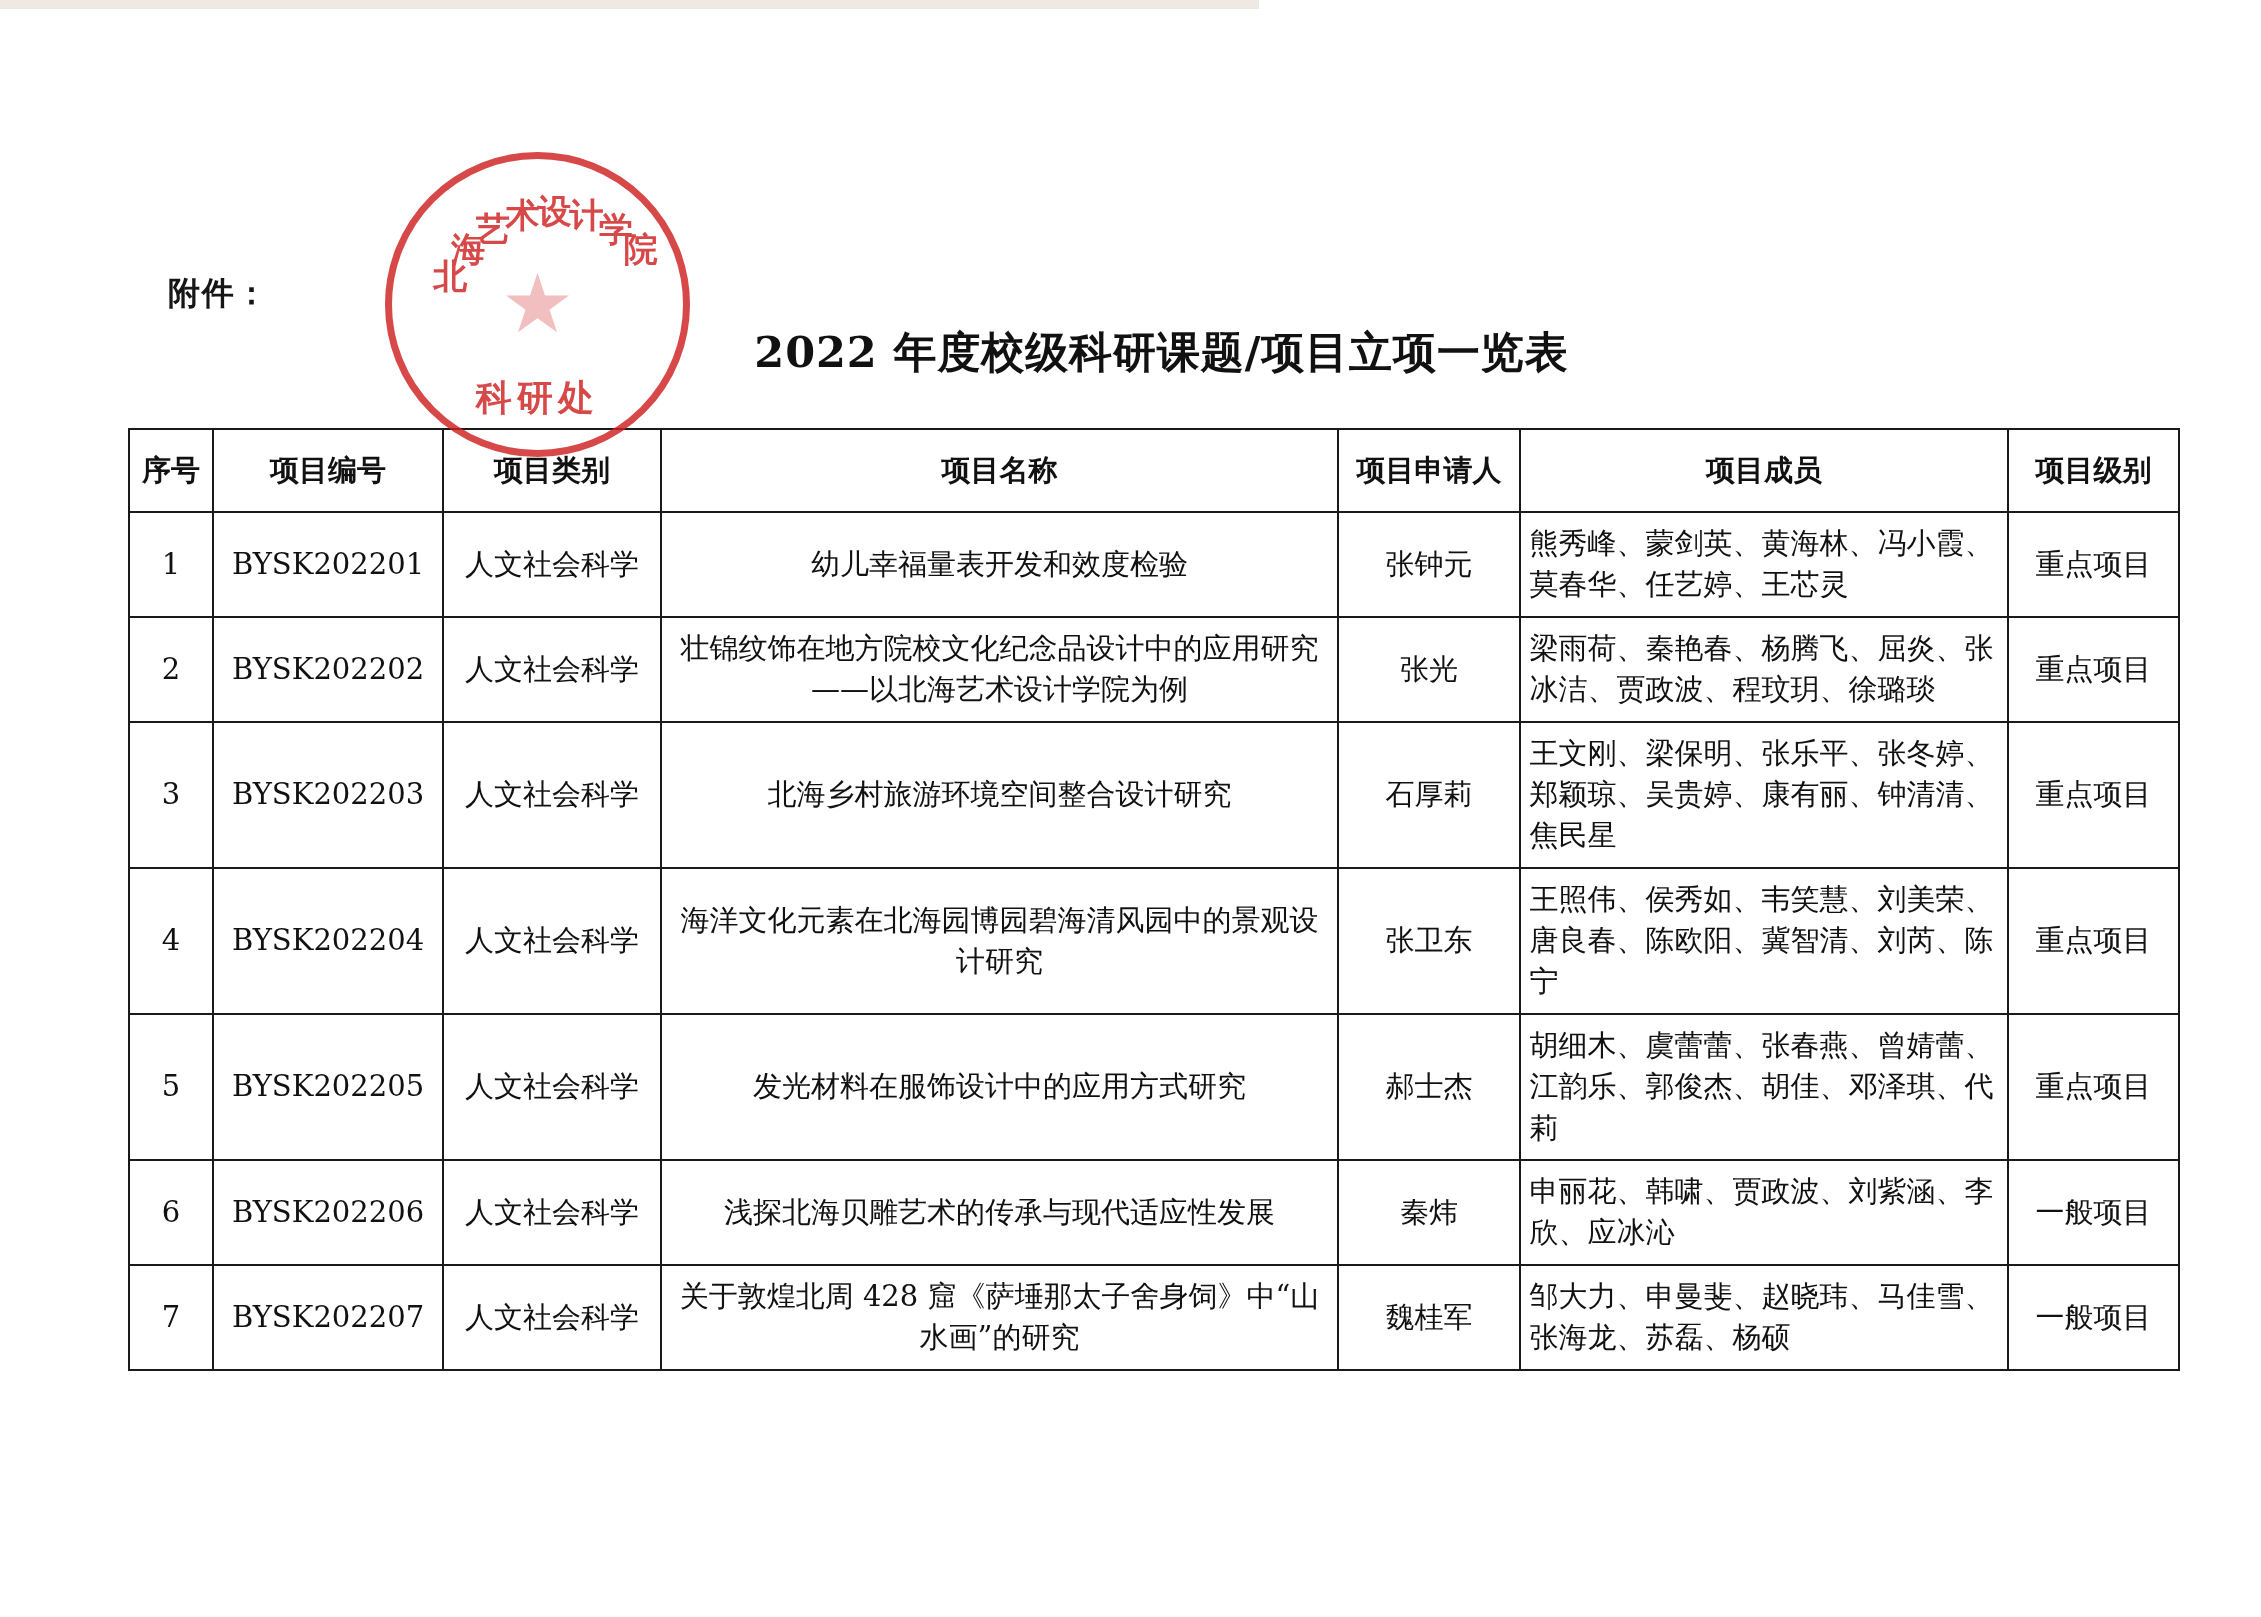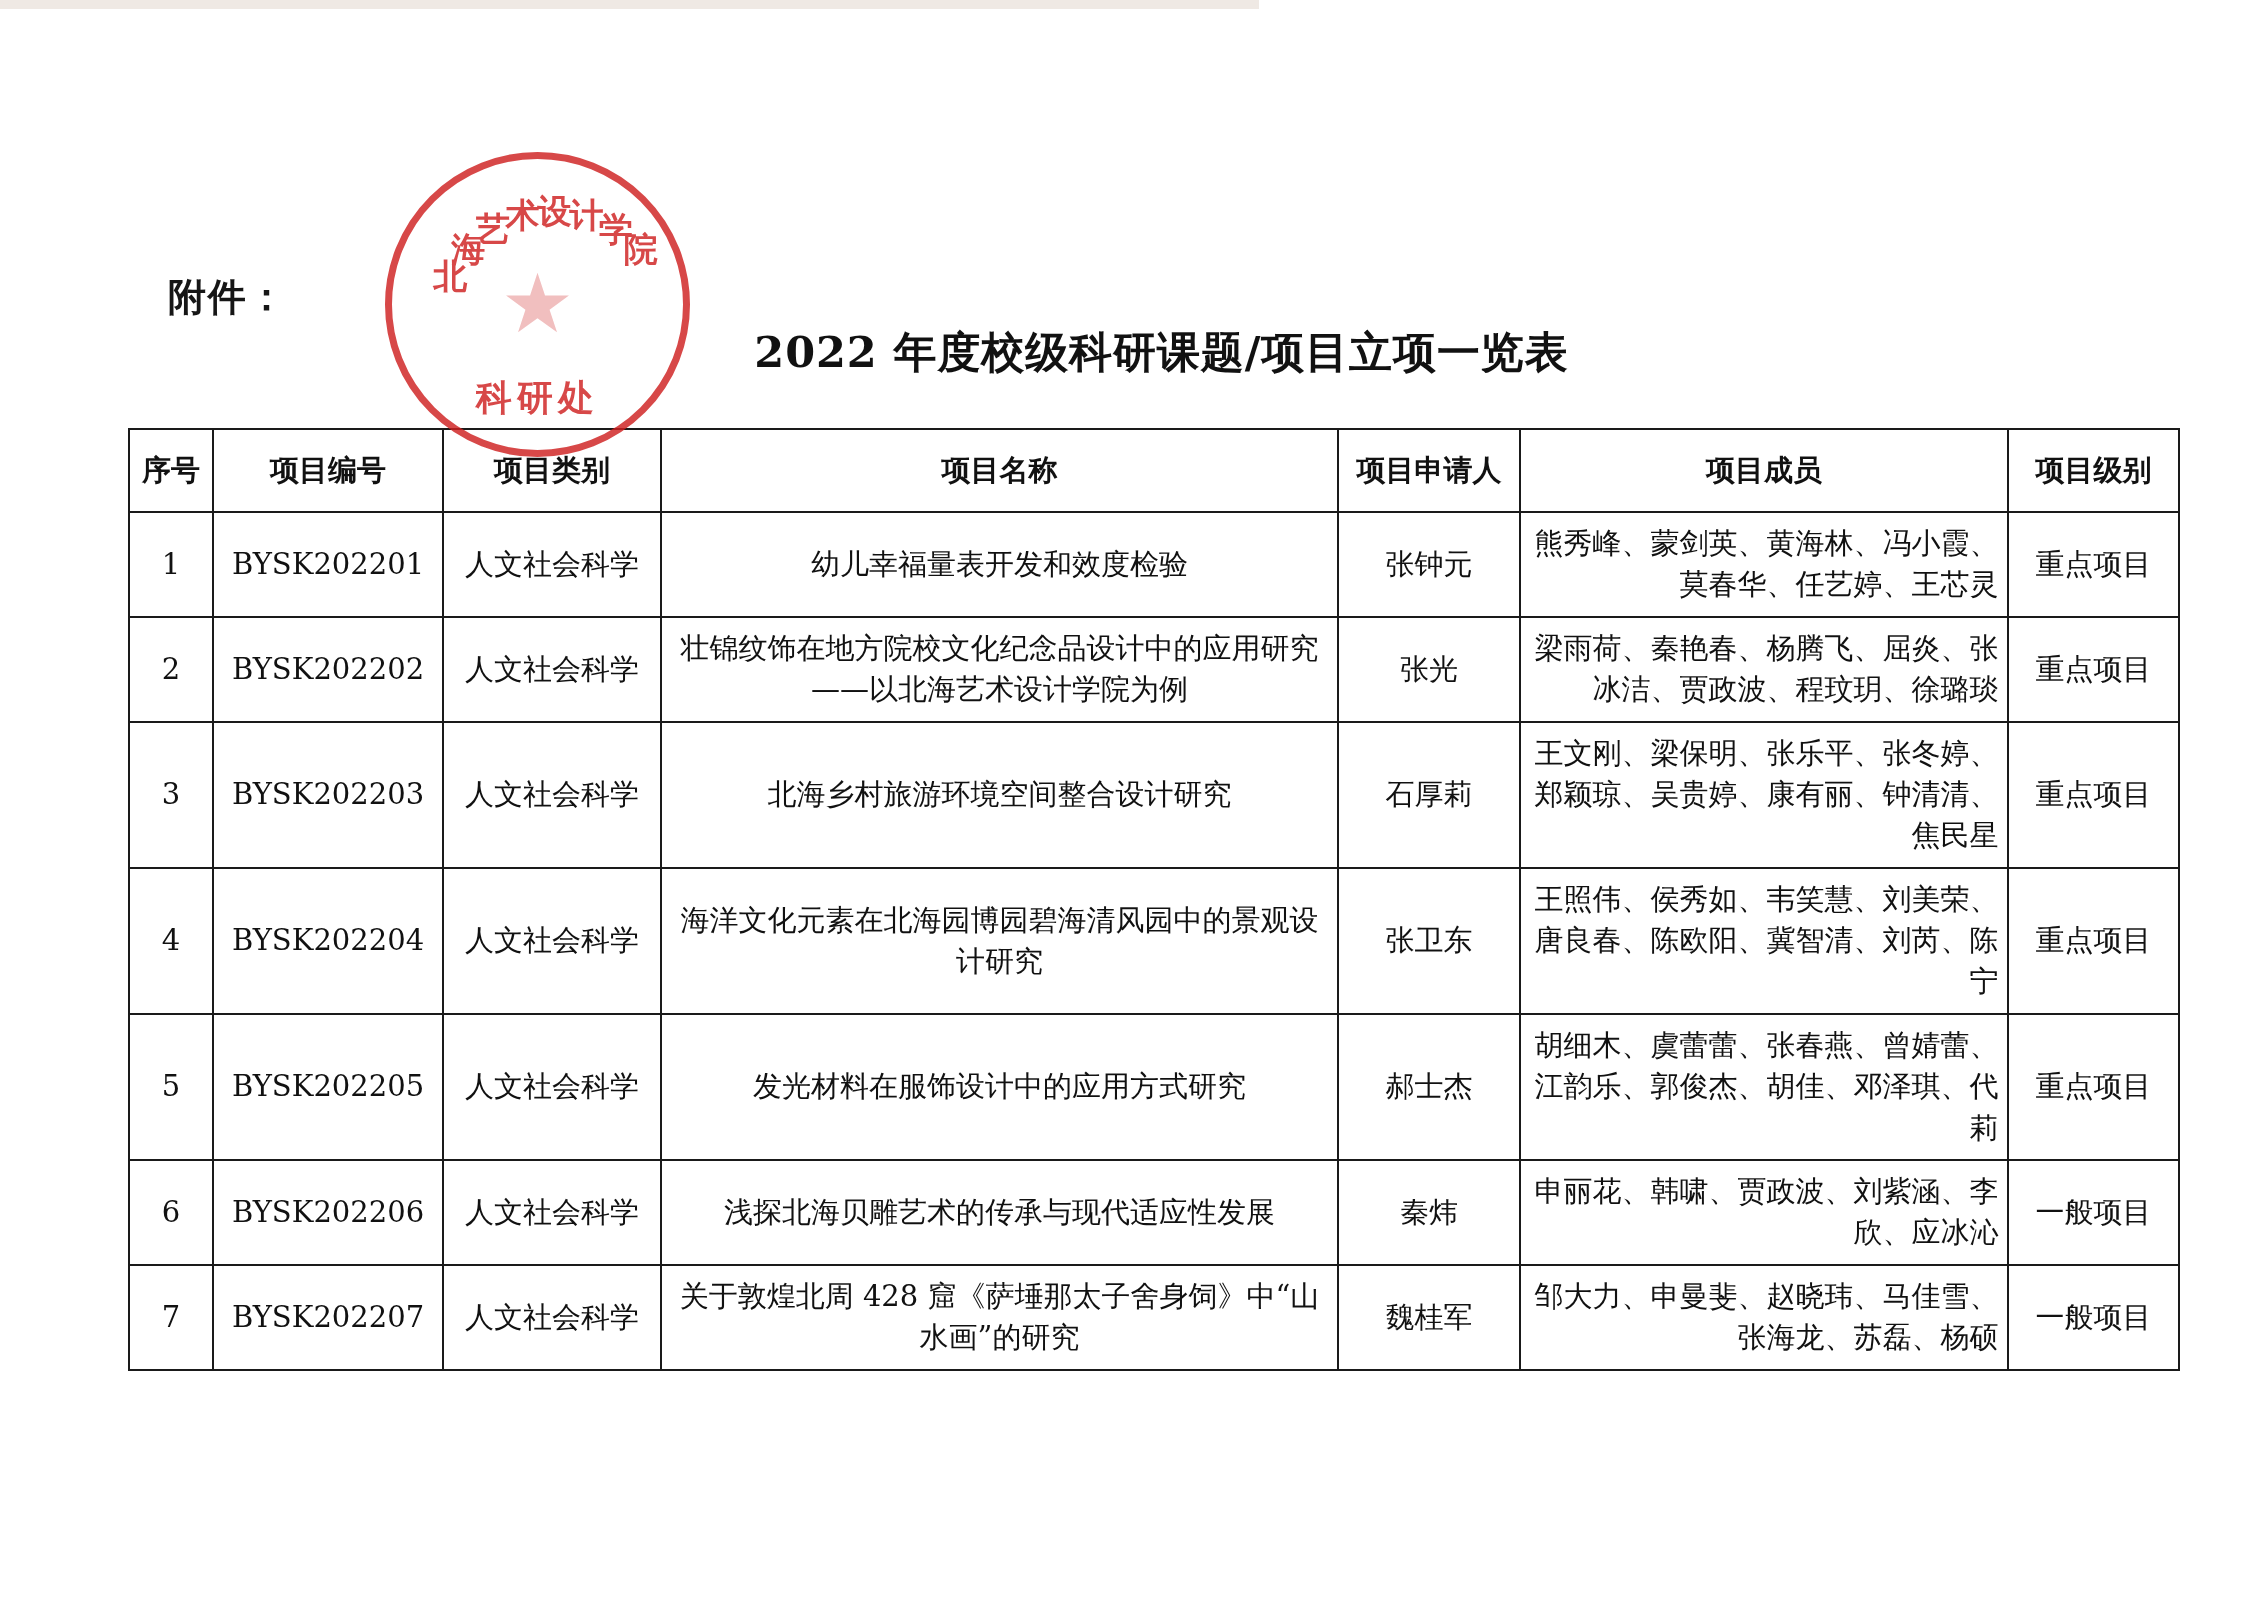--- a/index.html
+++ b/index.html
@@ -31,21 +31,21 @@
     top: 0;
     left: 0;
     width: 2261px;
     height: 1617px;
   }
 
   .attach-label {
     position: absolute;
     left: 168px;
     top: 272px;
-    font-size: 38px;
+    font-size: 32px;
     letter-spacing: 1.7px;
     font-family: "DejaVu Serif", "Liberation Serif", serif;
     font-weight: 600;
     color: #161616;
   }
 
   .doc-title {
     position: absolute;
     left: 0;
     top: 324px;
@@ -145,21 +145,21 @@
   td.c-code {
     font-family: "Liberation Serif", "DejaVu Serif", serif;
     letter-spacing: 0px;
   }
   td.c-name {
     text-align: center;
     padding-left: 19px;
     padding-right: 12px;
   }
   td.c-members {
-    text-align: right;
+    text-align: left;
     padding-left: 13.7px;
     padding-right: 13.7px;
   }
   .col-idx   { width: 84px; }
   .col-code  { width: 230px; }
   .col-cat   { width: 218px; }
   .col-name  { width: 677px; }
   .col-appl  { width: 182px; }
   .col-mem   { width: 488px; }
   .col-level { width: 171px; }

